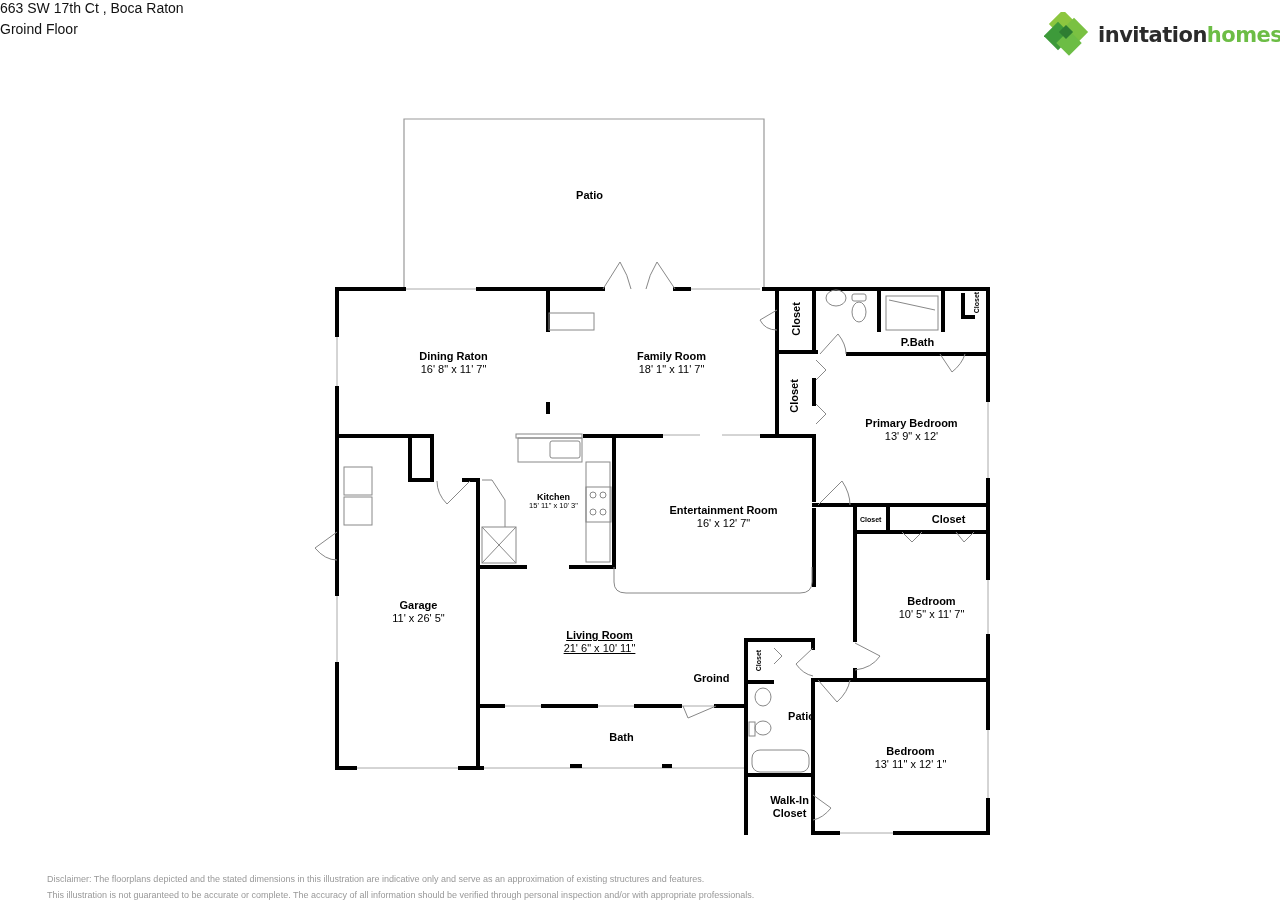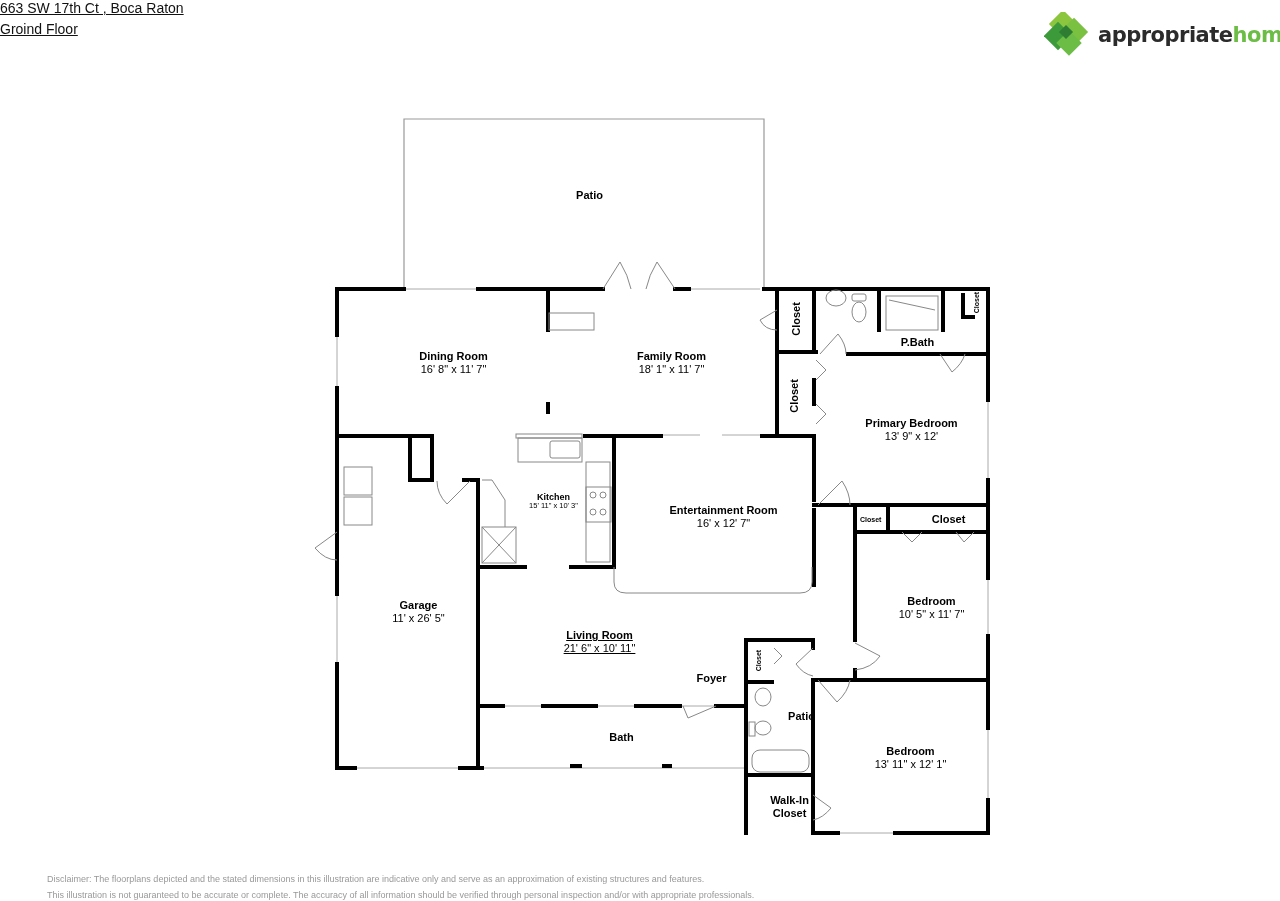--- a/index.html
+++ b/index.html
@@ -1,17 +1,17 @@
 <!DOCTYPE html>
 <html><head>
 <meta charset="utf-8">
 <style>
   html, body { margin:0; padding:0; background:#fff; }
   body { width:1280px; height:901px; position:relative; overflow:hidden; font-family:"Liberation Sans", sans-serif; color:#000; }
-  .hdr { position:absolute; left:0; font-size:14px; color:#111;text-decoration:underline; }
+  .hdr { position:absolute; left:0; font-size:14px; color:#111; }
   .logo { position:absolute; left:1044px; top:12px; display:flex; align-items:center; }
   .logo-text { font-family:"DejaVu Sans", sans-serif; font-size:21px; font-weight:bold; letter-spacing:-0.5px; margin-left:8px; }
   .logo-a { color:#2b2b2b; }
   .logo-b { color:#6cbd45; }
   .plan { position:absolute; left:0; top:0; }
   .lbl { position:absolute; text-align:center; transform:translateX(-50%); white-space:nowrap; line-height:1.15;padding-left:21px; }
   .lbl .n { font-weight:bold; font-size:11px; display:block; }
   .lbl .d { font-size:11px; display:block; }
   .sm .n { font-size:9px; }
   .sm .d { font-size:7.5px; }
@@ -26,21 +26,21 @@
 <div class="hdr" style="top:21px;">Groind Floor</div>
 
 <div class="logo">
   <svg width="46" height="46" viewBox="0 0 46 46">
     <rect x="9" y="2" width="20" height="20" transform="rotate(45 19 12)" fill="#8cc63f"></rect>
     <rect x="20" y="10" width="20" height="20" transform="rotate(45 30 20)" fill="#7ac142"></rect>
     <rect x="4" y="14" width="20" height="20" transform="rotate(45 14 24)" fill="#3d9a3a"></rect>
     <rect x="16" y="22" width="18" height="18" transform="rotate(45 25 31)" fill="#6cbd45"></rect>
     <rect x="17" y="15" width="10" height="10" transform="rotate(45 22 20)" fill="#2e7d32"></rect>
   </svg>
-  <span class="logo-text"><span class="logo-a">appropriate</span><span class="logo-b">homes</span></span>
+  <span class="logo-text"><span class="logo-a">invitation</span><span class="logo-b">homes</span></span>
 </div>
 
 <svg class="plan" width="1280" height="901" viewBox="0 0 1280 901">
   <g stroke="#999" stroke-width="1.2" fill="none">
     <polyline points="404,289 404,119 764,119 764,289"></polyline>
   </g>
 
   <g stroke="#aaa" stroke-width="1" fill="none">
     <line x1="406" y1="289" x2="478" y2="289"></line>
     <line x1="689" y1="289" x2="760" y2="289"></line>
@@ -156,21 +156,21 @@
       <rect x="749" y="722" width="6" height="14"></rect>
     <rect x="752" y="750" width="57" height="22" rx="8"></rect>
     <line x1="889" y1="300" x2="935" y2="310"></line>
   </g>
 </svg>
 
 <div class="lbl" style="left:579px; top:189px;">
     <span class="n">Patio</span>
   </div>
 <div class="lbl" style="left:443px; top:350px;">
-    <span class="n">Dining Room</span>
+    <span class="n">Dining Raton</span>
     <span class="d">16' 8" x 11' 7"</span>
   </div>
 <div class="lbl" style="left:661px; top:350px;">
     <span class="n">Family Room</span>
     <span class="d">18' 1" x 11' 7"</span>
   </div>
 <div class="vert" style="left:776px; top:313px; width:40px; text-align:center;">Closet</div>
 <div class="lbl" style="left:907px; top:336px;">
     <span class="n">P.Bath</span>
   </div>
@@ -198,21 +198,21 @@
   </div>
 <div class="lbl" style="left:408px; top:599px;">
     <span class="n">Garage</span>
     <span class="d">11' x 26' 5"</span>
   </div>
 <div class="lbl" style="left:589px; top:629px;text-decoration:underline;">
     <span class="n">Living Room</span>
     <span class="d">21' 6" x 10' 11"</span>
   </div>
 <div class="lbl" style="left:701px; top:672px;">
-    <span class="n">Foyer</span>
+    <span class="n">Groind</span>
   </div>
 <div class="tiny" style="left:748px; top:657px; transform:rotate(-90deg);">Closet</div>
 <div class="lbl" style="left:791px; top:710px;">
     <span class="n">Patio</span>
   </div>
 <div class="lbl" style="left:611px; top:731px;">
     <span class="n">Bath</span>
   </div>
 <div class="lbl" style="left:900px; top:745px;">
     <span class="n">Bedroom</span>

